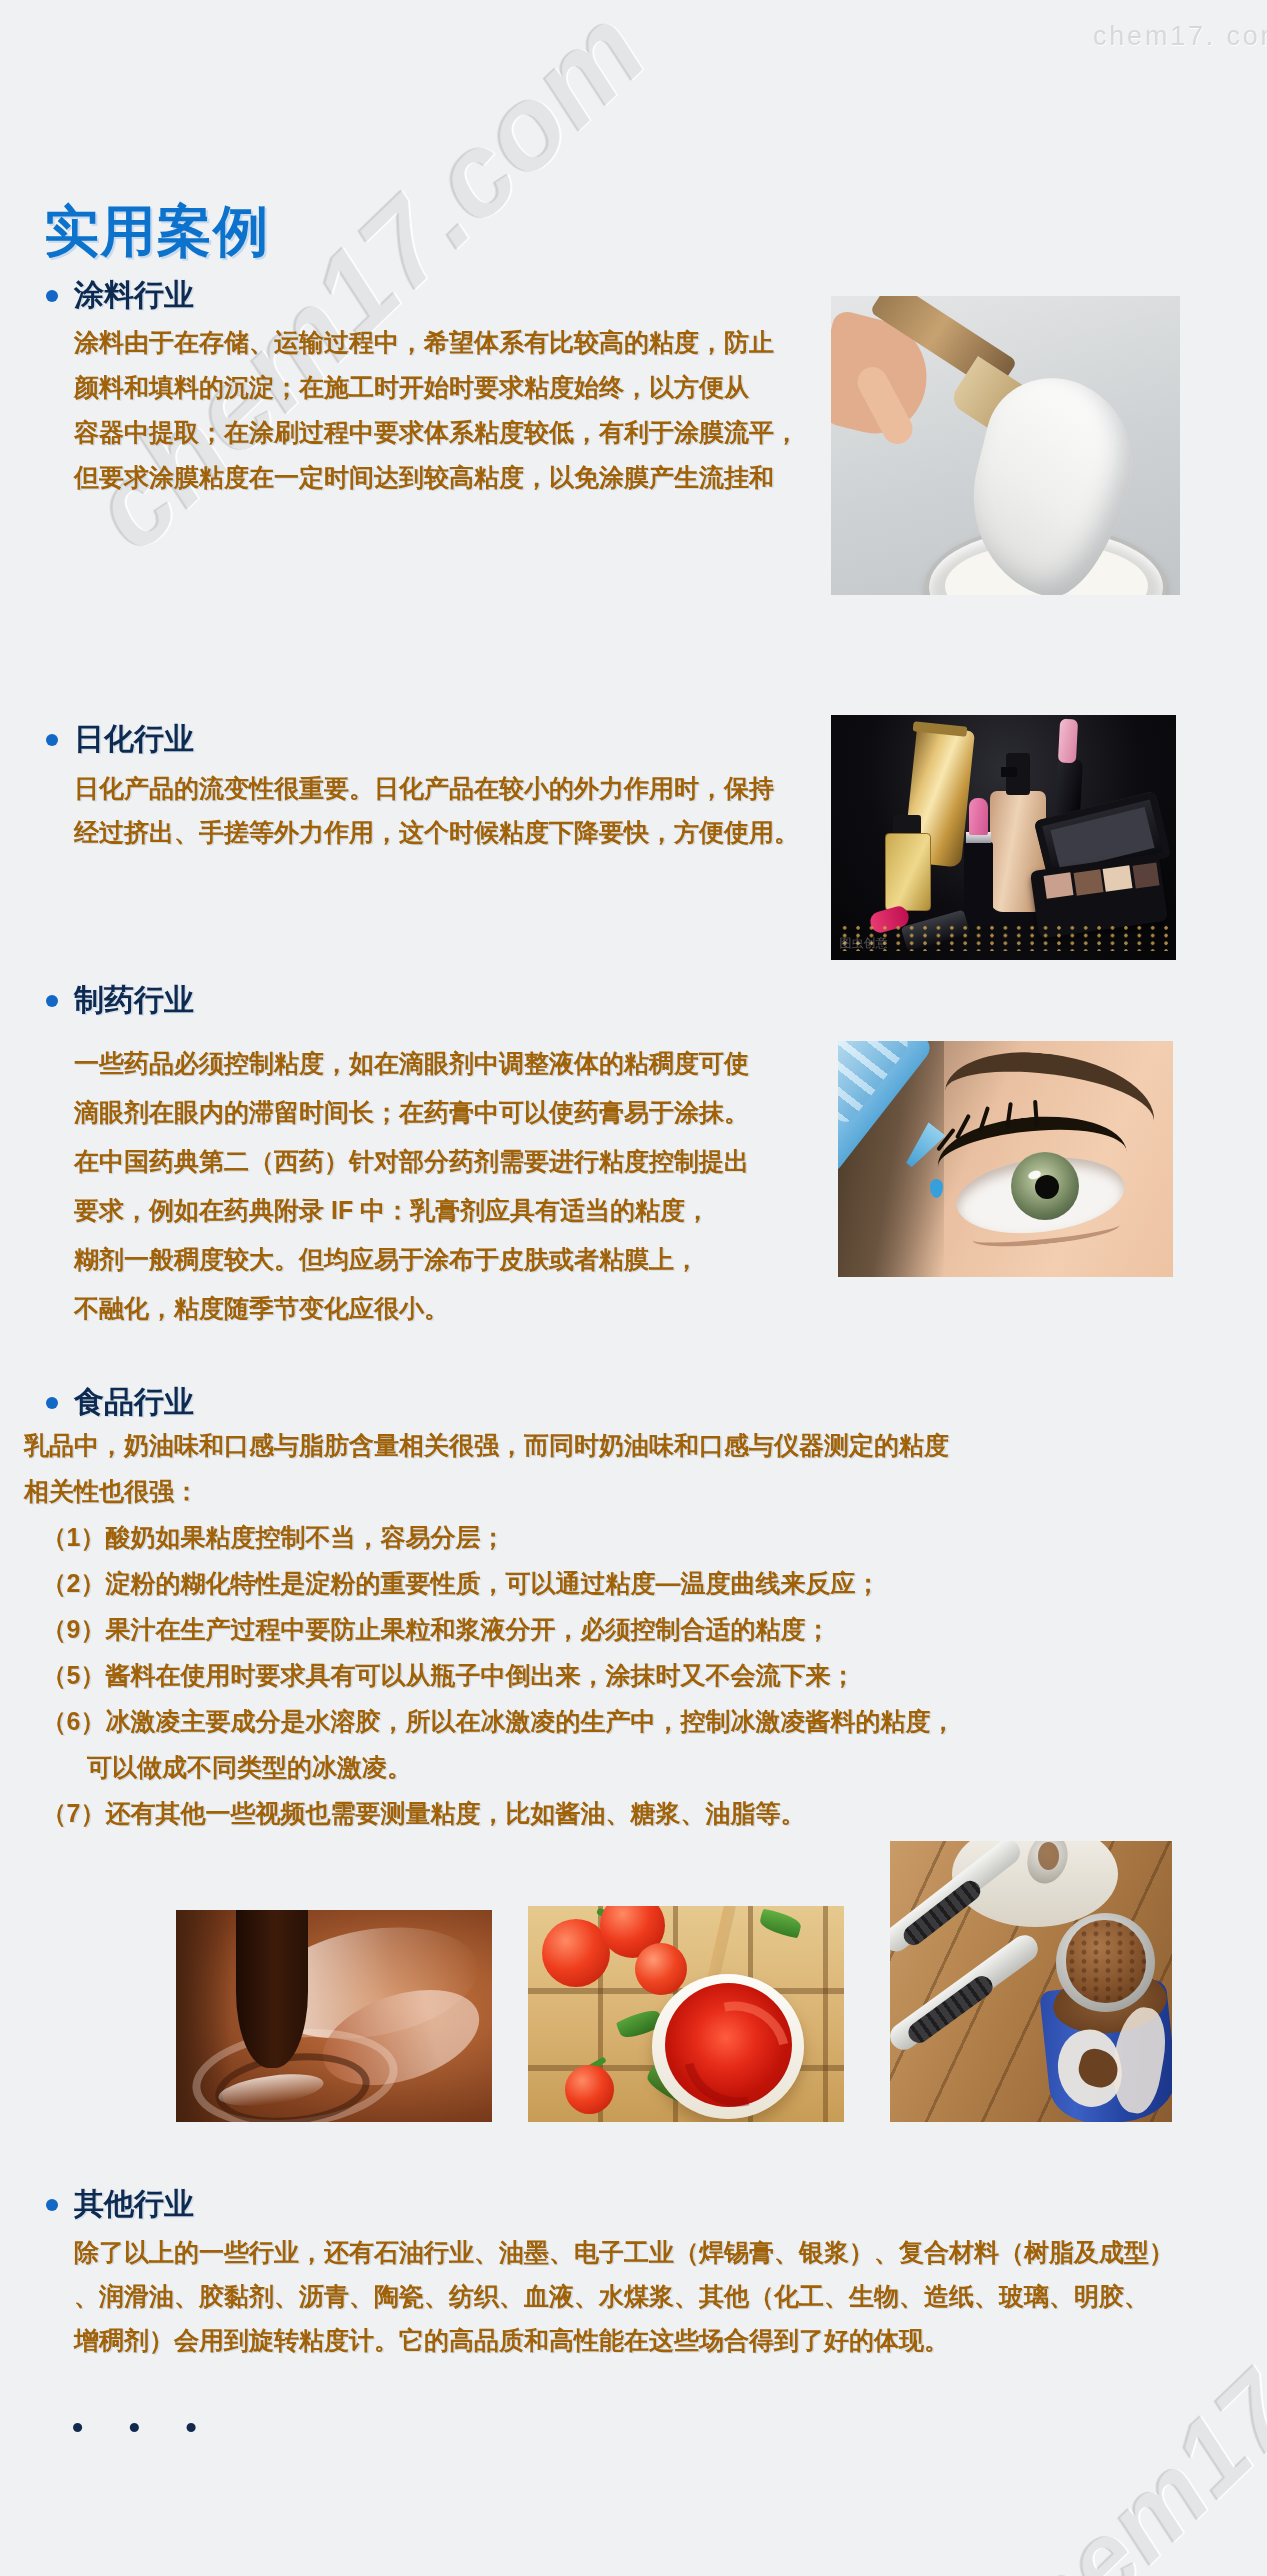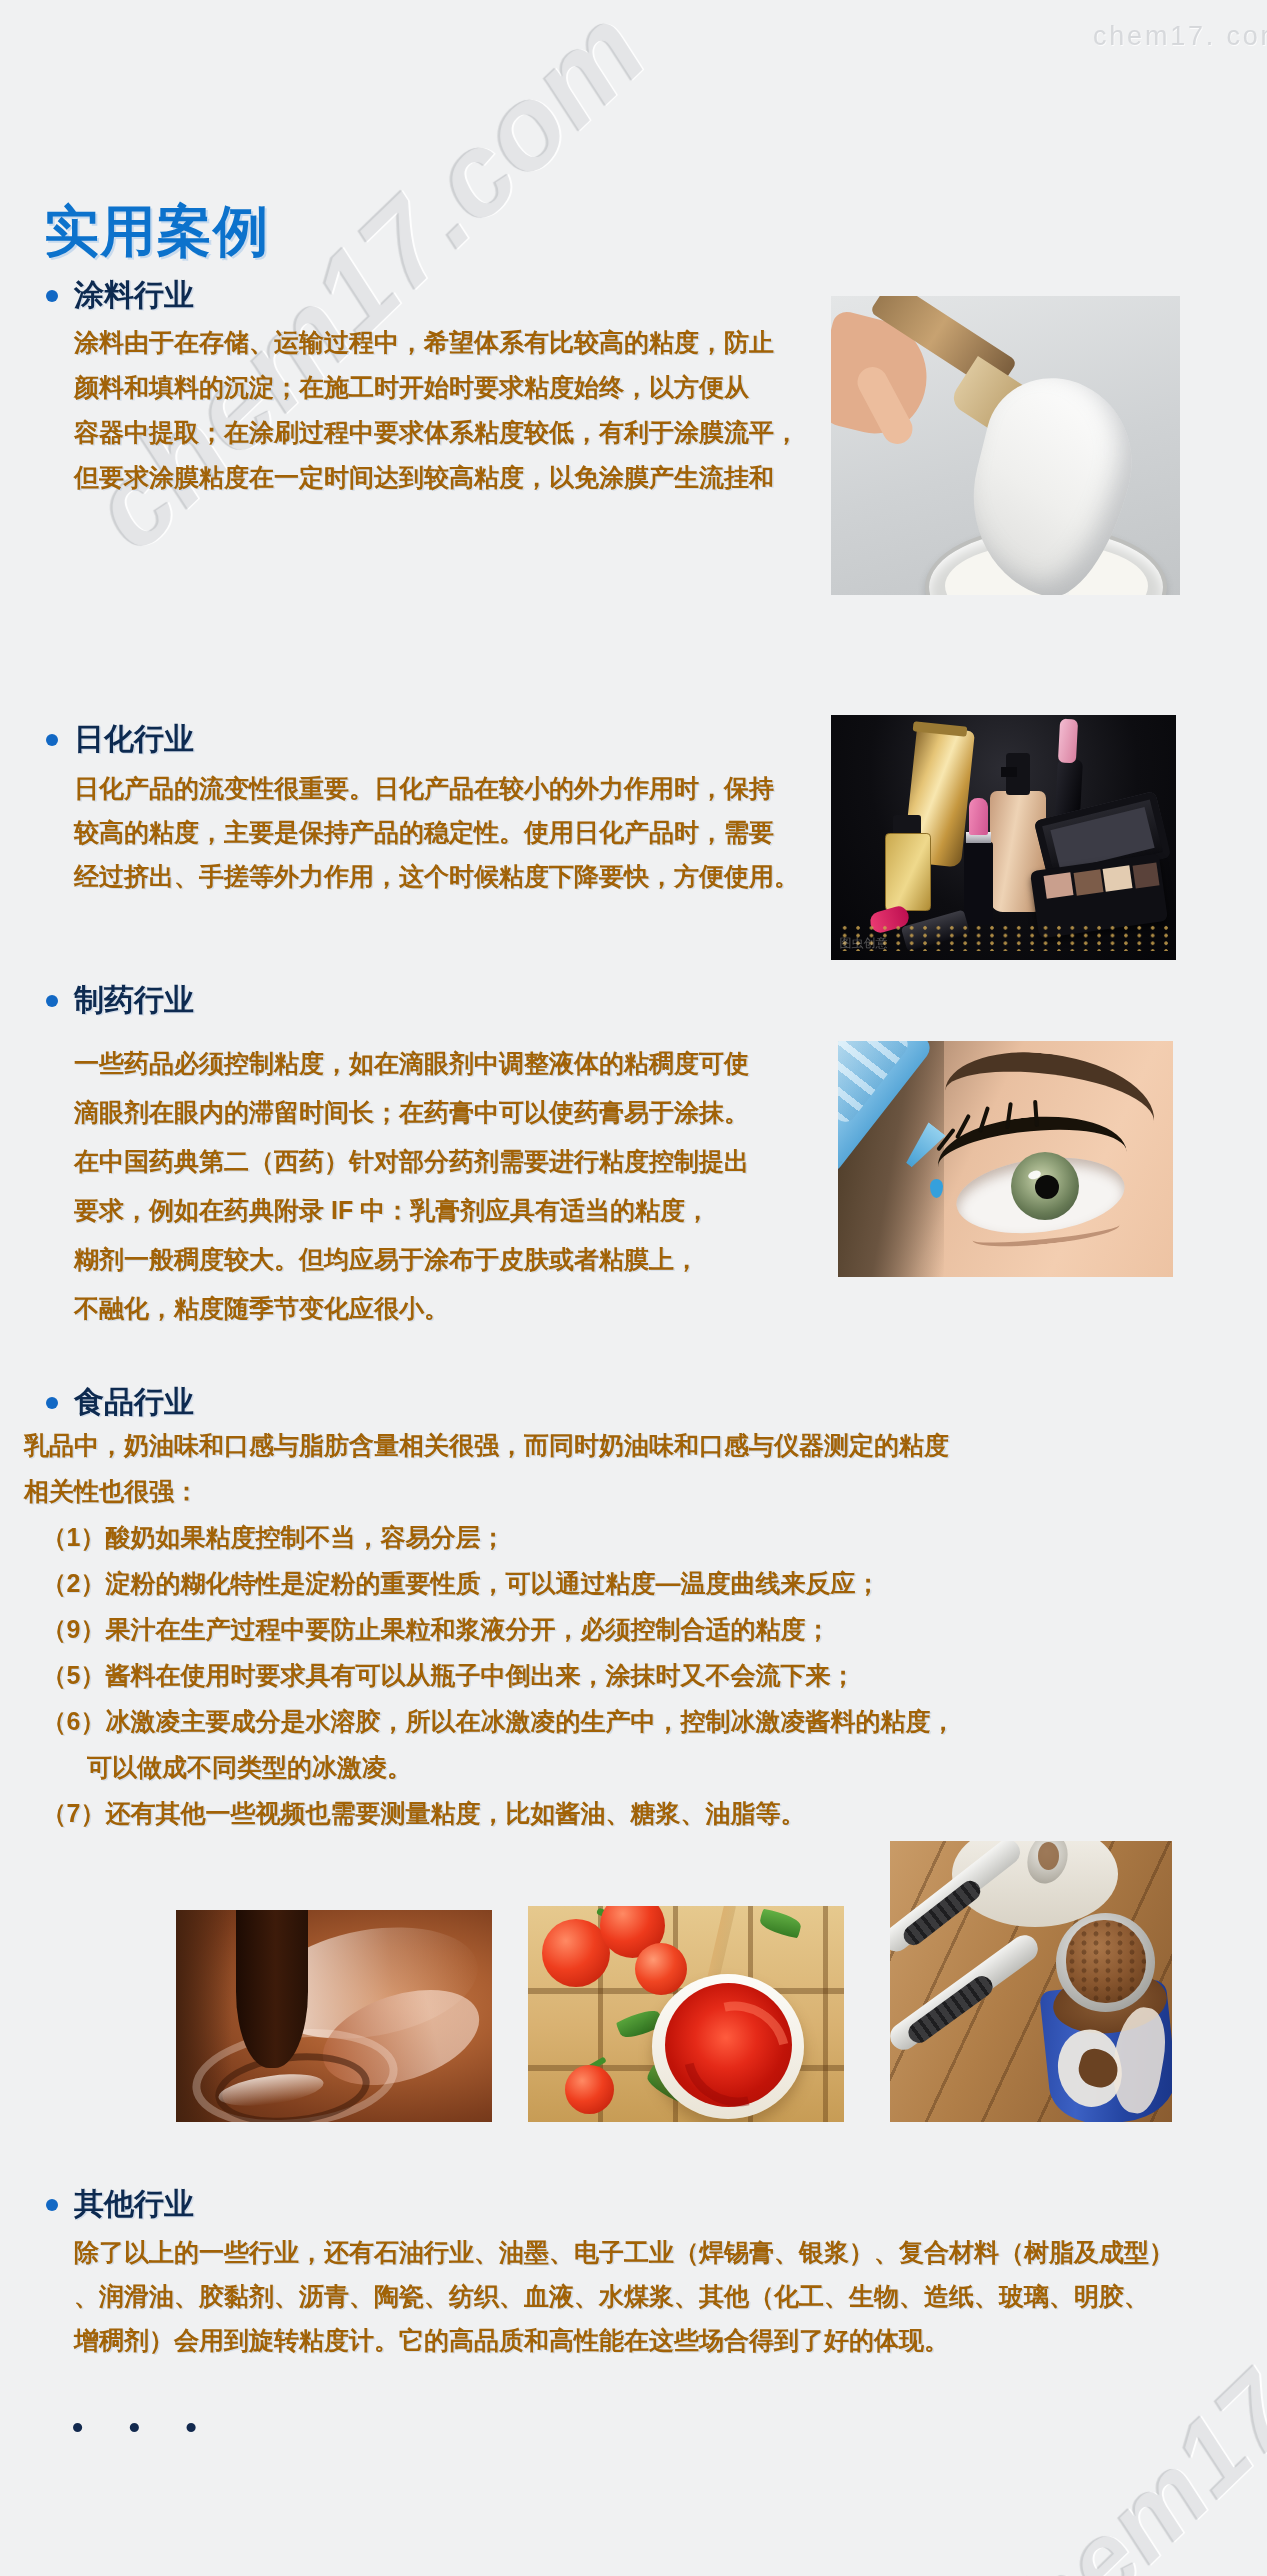--- a/index.html
+++ b/index.html
@@ -243,21 +243,20 @@
       <div class="line">容器中提取；在涂刷过程中要求体系粘度较低，有利于涂膜流平，</div>
       <div class="line">但要求涂膜粘度在一定时间达到较高粘度，以免涂膜产生流挂和</div>
     </div>
   </div>
 
   <div class="section s2">
     <span class="bullet"></span>
     <div class="heading">日化行业</div>
     <div class="body">
       <div class="line">日化产品的流变性很重要。日化产品在较小的外力作用时，保持</div>
-      <div class="line">较高的粘度，主要是保持产品的稳定性。使用日化产品时，需要</div>
       <div class="line">经过挤出、手搓等外力作用，这个时候粘度下降要快，方便使用。</div>
     </div>
   </div>
 
   <div class="section s3">
     <span class="bullet"></span>
     <div class="heading">制药行业</div>
     <div class="body">
       <div class="line">一些药品必须控制粘度，如在滴眼剂中调整液体的粘稠度可使</div>
       <div class="line">滴眼剂在眼内的滞留时间长；在药膏中可以使药膏易于涂抹。</div>

